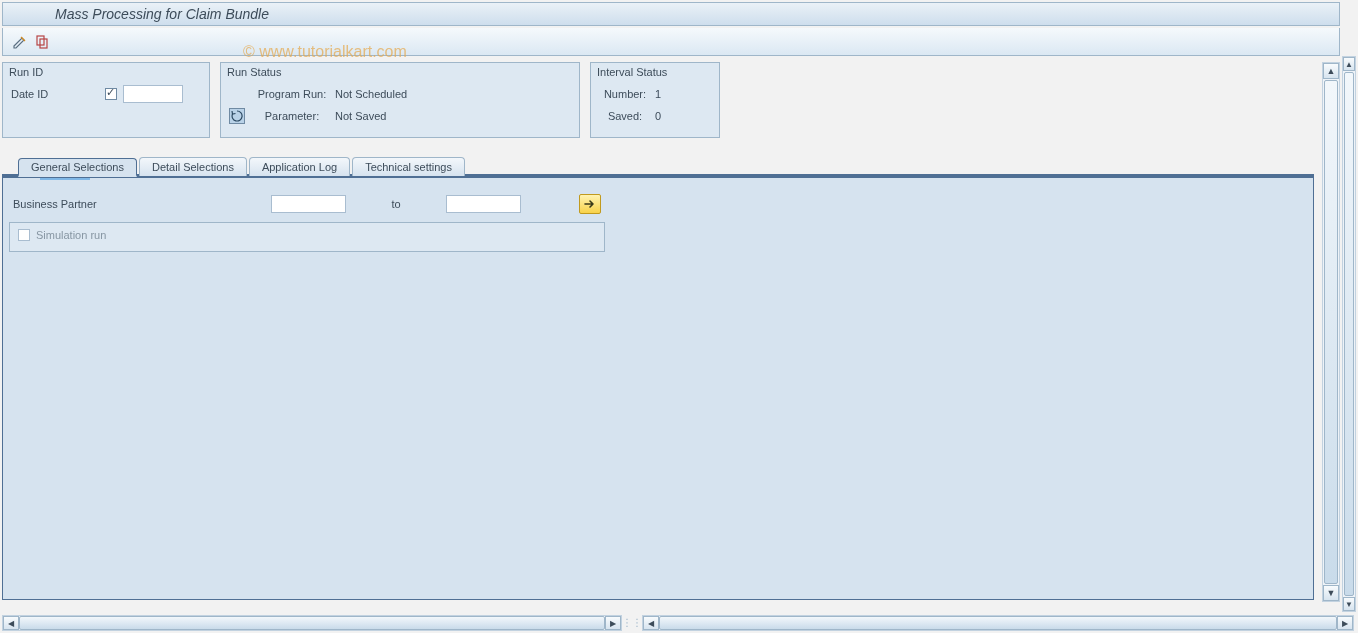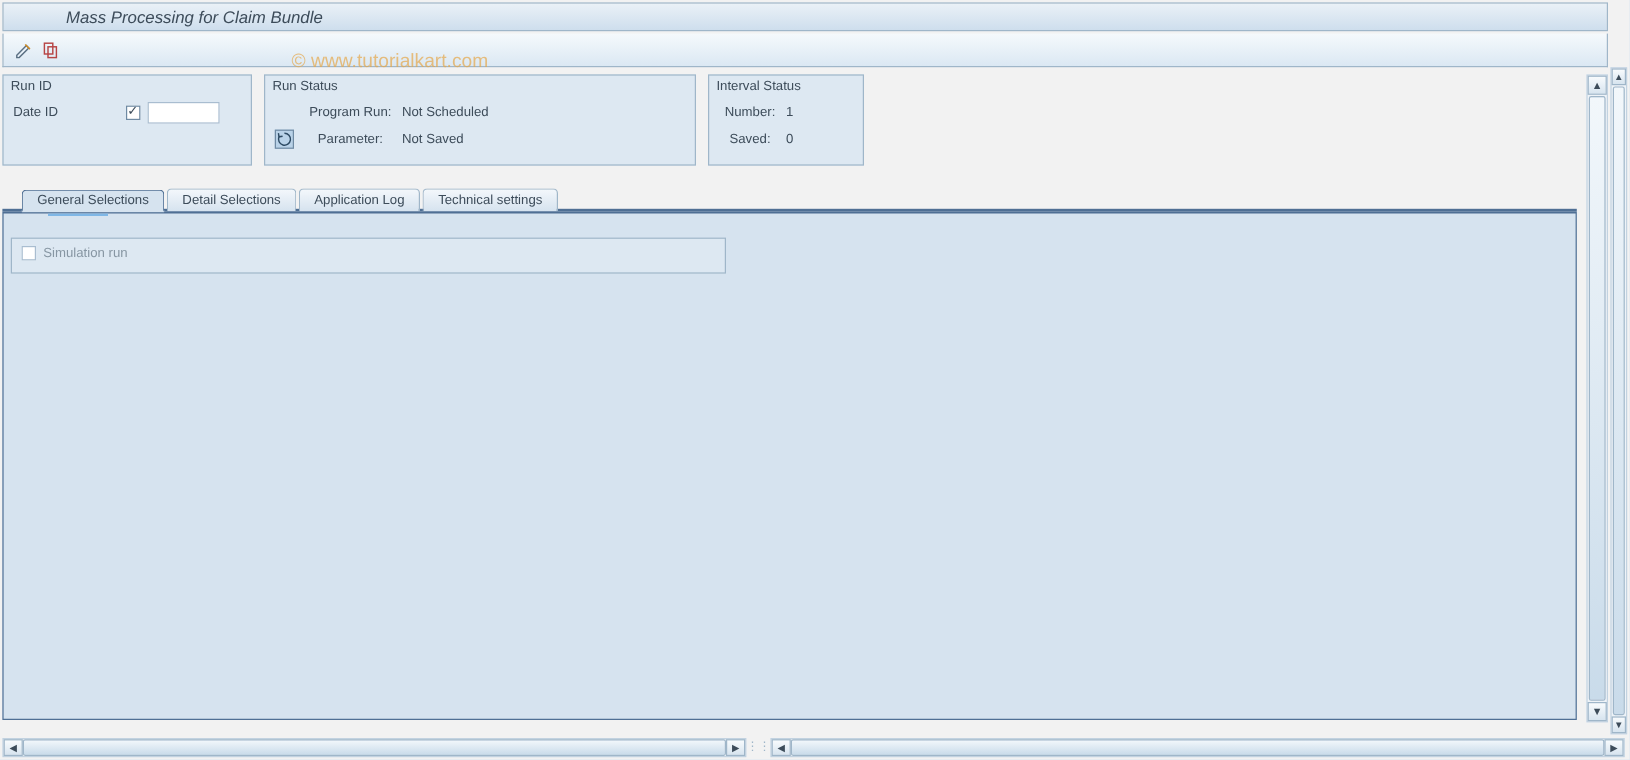--- a/index.html
+++ b/index.html
@@ -400,20 +400,31 @@
   <div class="tab-container">
     <div class="tabstrip">
       <div class="tab active">General Selections</div>
       <div class="tab">Detail Selections</div>
       <div class="tab">Application Log</div>
       <div class="tab">Technical settings</div>
       <div class="tab-underline"></div>
     </div>
 
     <div class="tab-body">
+      <div class="bp-row">
+        <span class="bp-label">Business Partner</span>
+        <input class="text-in w75" type="text" value="" style="">
+        <span class="bp-to">to</span>
+        <input class="text-in w75" type="text" value="" style="">
+        <div class="multi-btn">
+          <svg width="14" height="12" viewBox="0 0 14 12">
+            <path d="M2 6 L10 6 M7 3 L10 6 L7 9" fill="none" stroke="#3a3a1a" stroke-width="1.6" stroke-linecap="round" stroke-linejoin="round"></path>
+          </svg>
+        </div>
+      </div>
 
       <div class="inner-group">
         <div class="ig-body">
           <span class="sim-chk"></span>
           <span>Simulation run</span>
         </div>
       </div>
     </div>
   </div>
 

